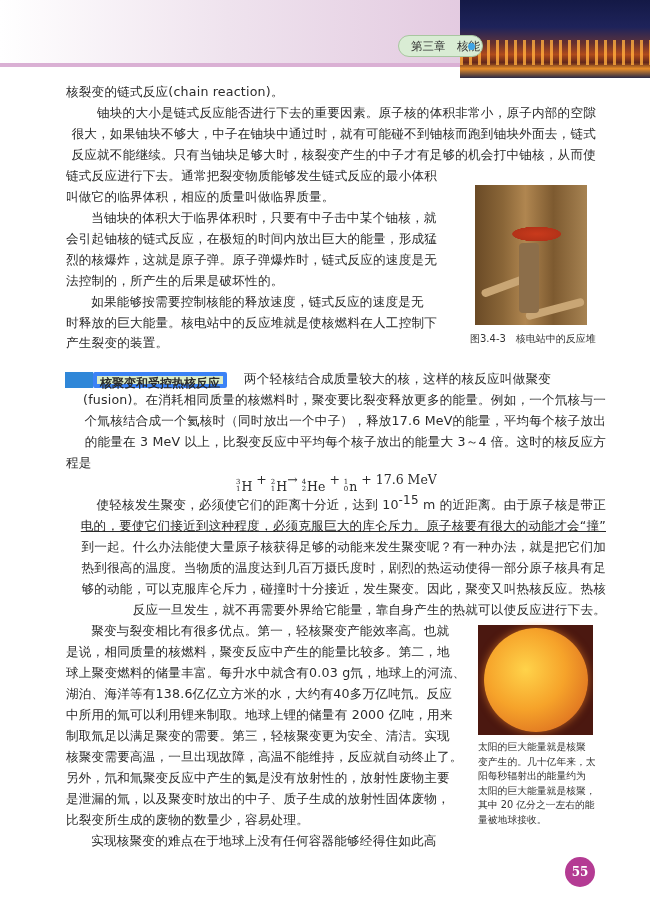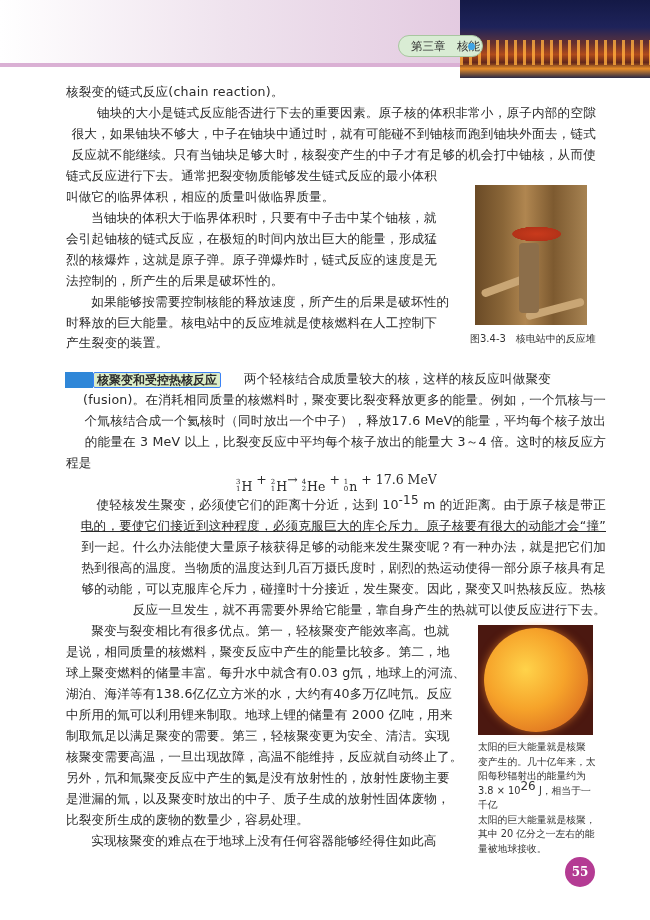--- a/index.html
+++ b/index.html
@@ -51,21 +51,21 @@
   .caption1 {
     position: absolute; left: 470px; top: 332px; font-size: 10px; color: #333;
     font-family: "DejaVu Sans", sans-serif;
   }
 
   .section-tag {
     position: absolute; left: 65px; top: 372px; height: 16px; display: flex; align-items: center;
   }
   .section-tag .bar { width: 28px; height: 16px; background: #2f87d8; }
   .section-tag .label {
-    height: 16px; line-height: 15px; background: #dcedc8; border: 1px solid #3b82f6; border-radius: 2px;
+    height: 16px; line-height: 15px; background: #dcedc8; border: 4px solid #3b82f6; border-radius: 2px;
     padding: 0 3px; font-size: 12px; font-family: "DejaVu Sans", sans-serif; color: #2a2a2a; font-weight: bold;
   }
 
   .equation {
     position: absolute; left: 236px; top: 472px; font-size: 12.5px; font-family: "DejaVu Serif", serif;
     white-space: nowrap;
   }
   .nuc { display: inline-flex; align-items: center; }
   .nuc .scripts { display: inline-flex; flex-direction: column; font-size: 7px; line-height: 7px; text-align: right; margin-right: 1px; }
 
@@ -111,21 +111,21 @@
 <div class="text" style="left:66px; top:124px; width:530px;">很大，如果铀块不够大，中子在铀块中通过时，就有可能碰不到铀核而跑到铀块外面去，链式</div>
 <div class="text" style="left:66px; top:145px; width:530px;">反应就不能继续。只有当铀块足够大时，核裂变产生的中子才有足够的机会打中铀核，从而使</div>
 <div class="text" style="left:66px; top:166px;">链式反应进行下去。通常把裂变物质能够发生链式反应的最小体积</div>
 <div class="text" style="left:66px; top:187px;">叫做它的临界体积，相应的质量叫做临界质量。</div>
 
 <div class="text p" style="left:66px; top:208px;">当铀块的体积大于临界体积时，只要有中子击中某个铀核，就</div>
 <div class="text" style="left:66px; top:229px;">会引起铀核的链式反应，在极短的时间内放出巨大的能量，形成猛</div>
 <div class="text" style="left:66px; top:250px;">烈的核爆炸，这就是原子弹。原子弹爆炸时，链式反应的速度是无</div>
 <div class="text" style="left:66px; top:271px;">法控制的，所产生的后果是破坏性的。</div>
 
-<div class="text p" style="left:66px; top:292px;">如果能够按需要控制核能的释放速度，所产生的后果是破坏性的</div>
+<div class="text p" style="left:66px; top:292px;">如果能够按需要控制核能的释放速度，链式反应的速度是无</div>
 <div class="text" style="left:66px; top:313px;">时释放的巨大能量。核电站中的反应堆就是使核燃料在人工控制下</div>
 <div class="text" style="left:66px; top:334px;font-family:Liberation Mono, monospace;">产生裂变的装置。</div>
 
 <div class="figure1">
   <div class="pipe" style="left:5px; top:95px; width:60px; height:8px; transform:rotate(-20deg);"></div>
   <div class="pipe" style="left:50px; top:120px; width:60px; height:8px; transform:rotate(-15deg);"></div>
   <div class="pipe" style="left:44px; top:58px; width:20px; height:70px; background:#8c6e4a;"></div>
 </div>
 <div class="caption1">图3.4-3　核电站中的反应堆</div>
 
@@ -187,19 +187,18 @@
 
 <div class="text p" style="left:66px; top:831px;">实现核聚变的难点在于地球上没有任何容器能够经得住如此高</div>
 
 <div class="figure2">
     <div class="sun"></div>
   </div>
 <div class="caption2">
   <div>太阳的巨大能量就是核聚</div>
   <div>变产生的。几十亿年来，太</div>
   <div>阳每秒辐射出的能量约为</div>
-  <div><span>3.8 × 10</span><sup>26</sup><span> J，相当于一千亿</span></div>
   <div>太阳的巨大能量就是核聚，</div>
   <div>其中 20 亿分之一左右的能</div>
   <div>量被地球接收。</div>
 </div>
 
 <div class="page-num">55</div>
 
 </body></html>

